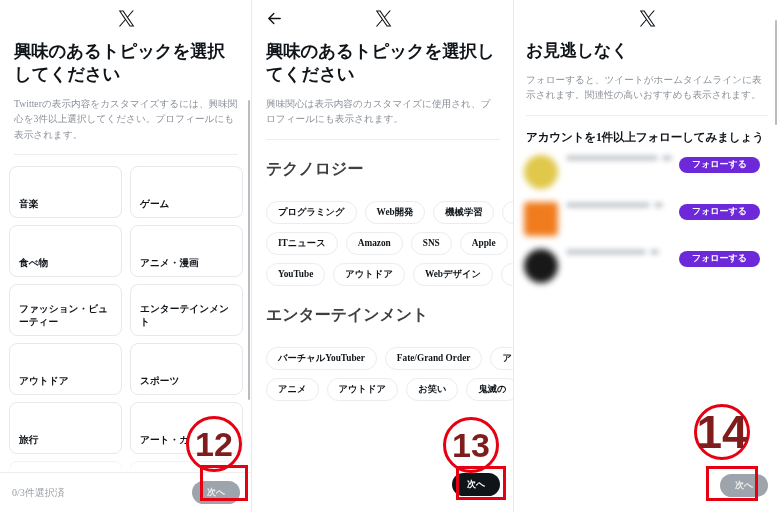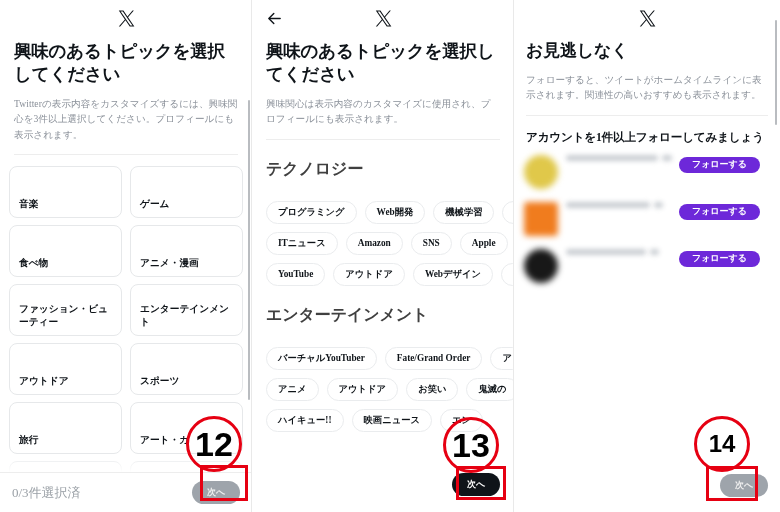--- a/index.html
+++ b/index.html
@@ -69,21 +69,21 @@
     overflow:hidden;
   }
   .topic-card.cut { height: 20px; }
 
   .footbar-1 {
     position:absolute; left:0; right:0; bottom:0; height: 40px;
     background:#fff; border-top:1px solid #ededed;
     display:flex; align-items:center; justify-content:space-between;
     padding: 0 12px;
   }
-  .count-text { font-size: 13px; color:#9aa0a6; }
+  .count-text { font-size: 10px; color:#9aa0a6; }
 
   .btn-next {
     min-width: 48px; height: 23px; border-radius: 12px;
     display:flex; align-items:center; justify-content:center;
     font-size: 9px; font-weight:700; padding: 0 12px;
   }
   .btn-next.disabled { background:#9ea4ab; color:#efefef; }
   .btn-next.active  { background:#0f1419; color:#ffffff; }
 
   
@@ -137,21 +137,21 @@
   }
 
   
   .vscroll { position:absolute; width:2px; background:#b9bcc0; border-radius:1px; }
 
   
   .anno-badge {
     position:absolute; border-radius:50%;
     border: 3.5px solid #e60012; background: transparent;
     display:flex; align-items:center; justify-content:center;
-    color:#000000; font-weight:700;
+    color:#7f1d1d; font-weight:700;
     font-family:"Liberation Sans", sans-serif;
     z-index: 40;
   }
   .anno-box {
     position:absolute; border: 3px solid #e60012; z-index: 39; background: transparent;
   }
   .fade-bottom {
     position:absolute; left:0; right:0; bottom:40px; height:18px;
     background: linear-gradient(to bottom, rgba(255,255,255,0), #fff);
     pointer-events:none;
@@ -253,25 +253,20 @@
       <div class="chip-row">
         <span class="chip">バーチャルYouTuber</span>
         <span class="chip">Fate/Grand Order</span>
         <span class="chip">ア</span>
       </div>
       <div class="chip-row">
         <span class="chip">アニメ</span>
         <span class="chip">アウトドア</span>
         <span class="chip">お笑い</span>
         <span class="chip">鬼滅の</span>
-      </div>
-      <div class="chip-row">
-        <span class="chip">ハイキュー!!</span>
-        <span class="chip">映画ニュース</span>
-        <span class="chip">エン</span>
       </div>
     </div>
 
     <div class="footbar-2">
       <span class="btn-next active">次へ</span>
     </div>
 
     <div class="panel-sep" style="right:0;"></div>
   </div>
 
@@ -353,15 +348,15 @@
     <div class="vscroll" style="right:3px; top:20px; height:105px;"></div>
   </div>
 
   <div class="anno-box" style="left:200px; top:465px; width:48px; height:36px;"></div>
   <div class="anno-badge" style="left:186px; top:416px; width:56px; height:56px; font-size:34px;">12</div>
 
   <div class="anno-box" style="left:456px; top:466px; width:50px; height:34px;"></div>
   <div class="anno-badge" style="left:443px; top:417px; width:56px; height:56px; font-size:34px;">13</div>
 
   <div class="anno-box" style="left:706px; top:466px; width:52px; height:35px;"></div>
-  <div class="anno-badge" style="left:694px; top:416px; width:56px; height:56px; font-size:24px;">14</div>
+  <div class="anno-badge" style="left:694px; top:404px; width:56px; height:56px; font-size:46px;">14</div>
 
 </div>
 
 </body></html>

